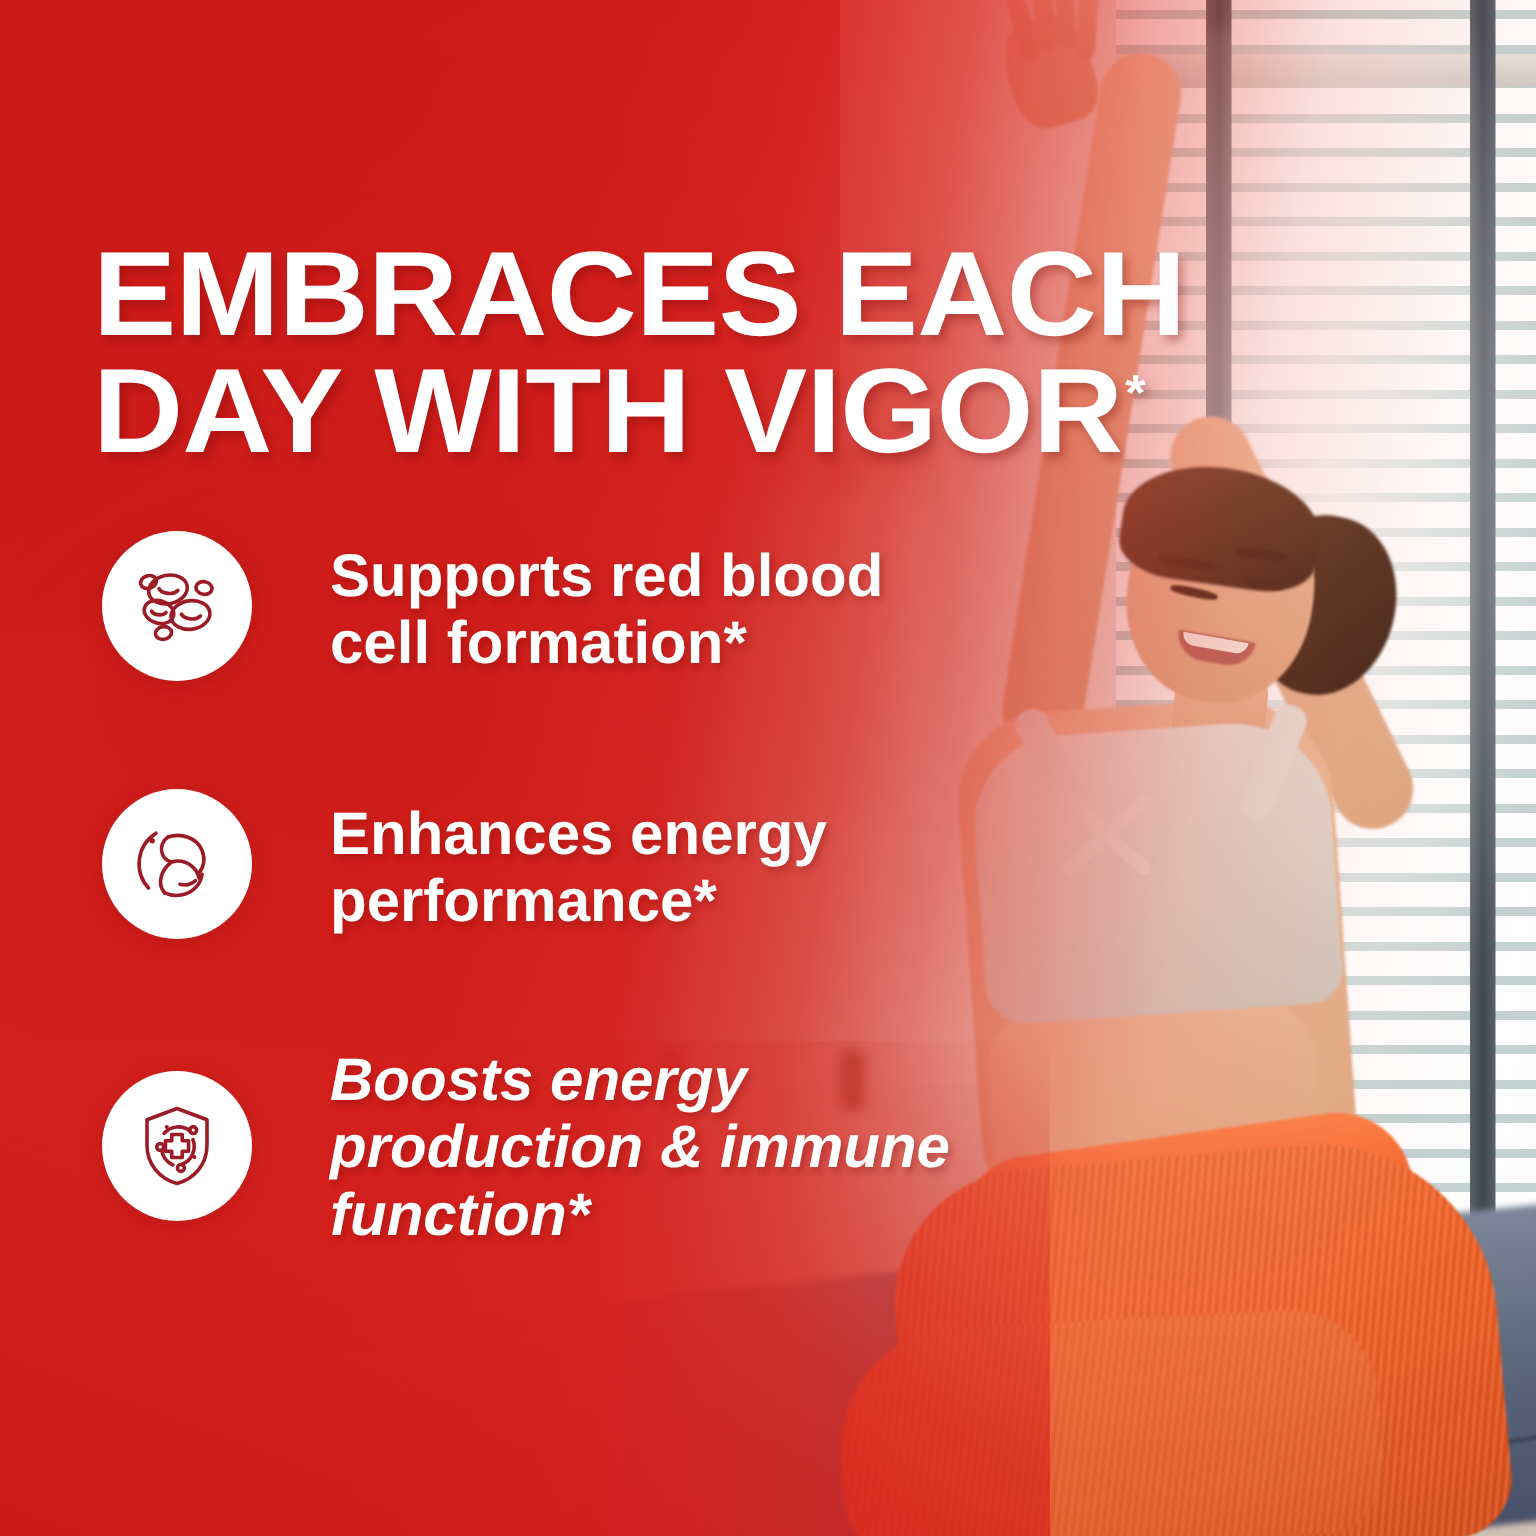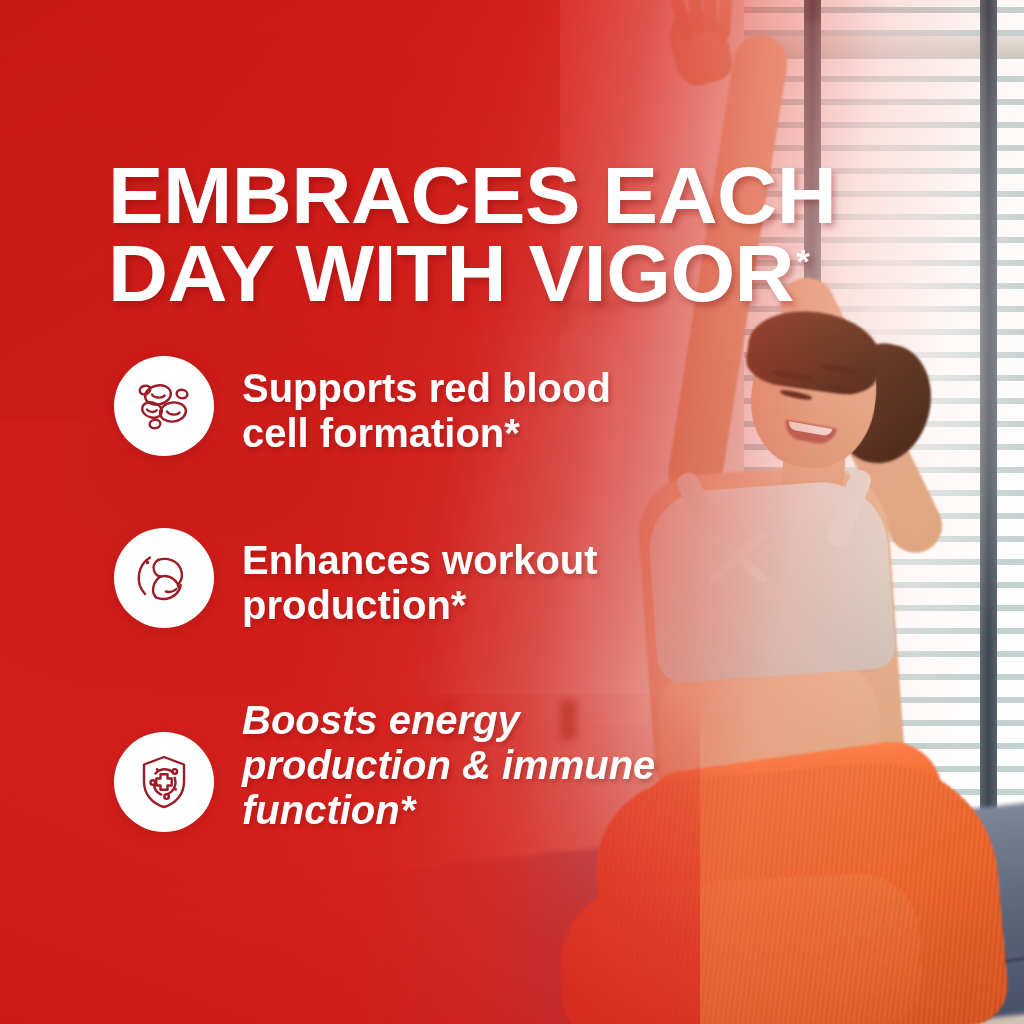--- a/index.html
+++ b/index.html
@@ -361,21 +361,21 @@
     width: 560px; height: 420px;
     background: linear-gradient(150deg, rgba(201,24,22,0.92) 0%, rgba(212,30,26,0.35) 70%, rgba(212,30,26,0) 100%);
   }
   .vignette {
     position: absolute;
     inset: 0;
     background: radial-gradient(ellipse at 20% 45%, rgba(160,14,14,0.20) 0%, rgba(160,14,14,0) 60%);
   }
 
   
-  .content { position: absolute; inset: 0; margin-left: 46px; }
+  .content { position: absolute; inset: 0; }
 
   .headline {
     position: absolute;
     left: 62px;
     top: 103px;
     width: 900px;
     color: #ffffff;
     font-family: "Liberation Sans Narrow", "Liberation Sans", sans-serif;
     font-weight: bold;
     font-size: 80px;
@@ -395,23 +395,24 @@
   }
 
   .benefits {
     position: absolute;
     left: 0; top: 352px;
     width: 680px;
   }
   .benefit {
     position: relative;
     display: flex;
-    align-items: flex-end;
+    align-items: center;
     margin-bottom: 68px;
     min-height: 104px;
+    gap: 24px;
   }
   .benefit:last-child { margin-bottom: 0; }
 
   .badge {
     position: relative;
     flex: 0 0 auto;
     margin-left: 68px;
     width: 100px;
     height: 100px;
     border-radius: 50%;
@@ -548,21 +549,21 @@
             <path d="M17 10.5A24 24 0 0 0 12 47"></path>
             <circle cx="14.5" cy="15.5" r="1.8" fill="#9B1B26" stroke="none"></circle>
             <path d="M25 13c9-3 19 .5 22.5 8.5 2.4 5.5 1.5 11.3-2 15.8"></path>
             <path d="M25 13c-3.6 2.4-5.2 6.6-4 10.6.9 3.1 3.4 5.3 6.5 6"></path>
             <path d="M27.5 29.6c-3.3 2.3-5.8 5.6-6.9 9.4-1.2 4.2-.4 8.3 2.2 11.3"></path>
             <path d="M22.8 50.3c7 3.2 15.4 1.8 20.6-3.6 2.4-2.5 3.9-5.6 4.3-8.8"></path>
             <path d="M27.5 29.6c4.6-1.2 9.6-.2 13.3 2.8 2.6 2.1 4.3 5 4.9 8.1"></path>
             <path d="M33 44.5c3.6 1 7.5.1 10.3-2.4"></path>
           </svg>
         </div>
-        <div class="benefit-text">Enhances workout production*</div>
+        <div class="benefit-text">Enhances energy performance*</div>
       </div>
 
       <div class="benefit b3">
         <div class="badge">
           <svg width="62" height="62" viewBox="0 0 62 62" fill="none" stroke="#9B1B26" stroke-width="2.4" stroke-linecap="round" stroke-linejoin="round">
             <path d="M31 6 11 13.5v17.2C11 43 19.2 52.6 31 56c11.8-3.4 20-13 20-25.3V13.5L31 6Z"></path>
             <path d="M27.5 27.5v-4.2h7v4.2h4.2v7h-4.2v4.2h-7v-4.2h-4.2v-7h4.2Z"></path>
             <path d="M22.4 22.6a12.6 12.6 0 0 1 17.4-1.6"></path>
             <path d="M41.6 26.8a12.6 12.6 0 0 1-7.3 16.4"></path>
             <path d="M28.3 43.6a12.6 12.6 0 0 1-7.4-9.6"></path>

